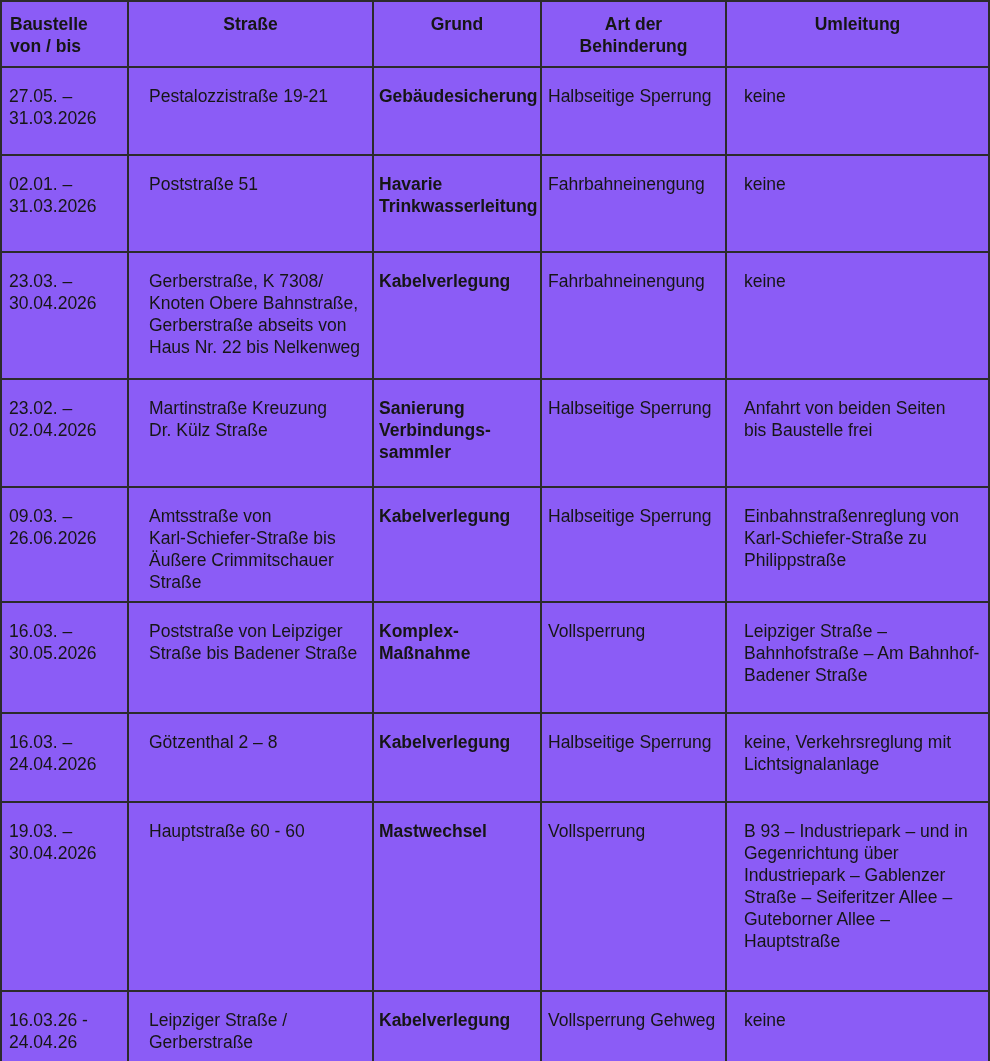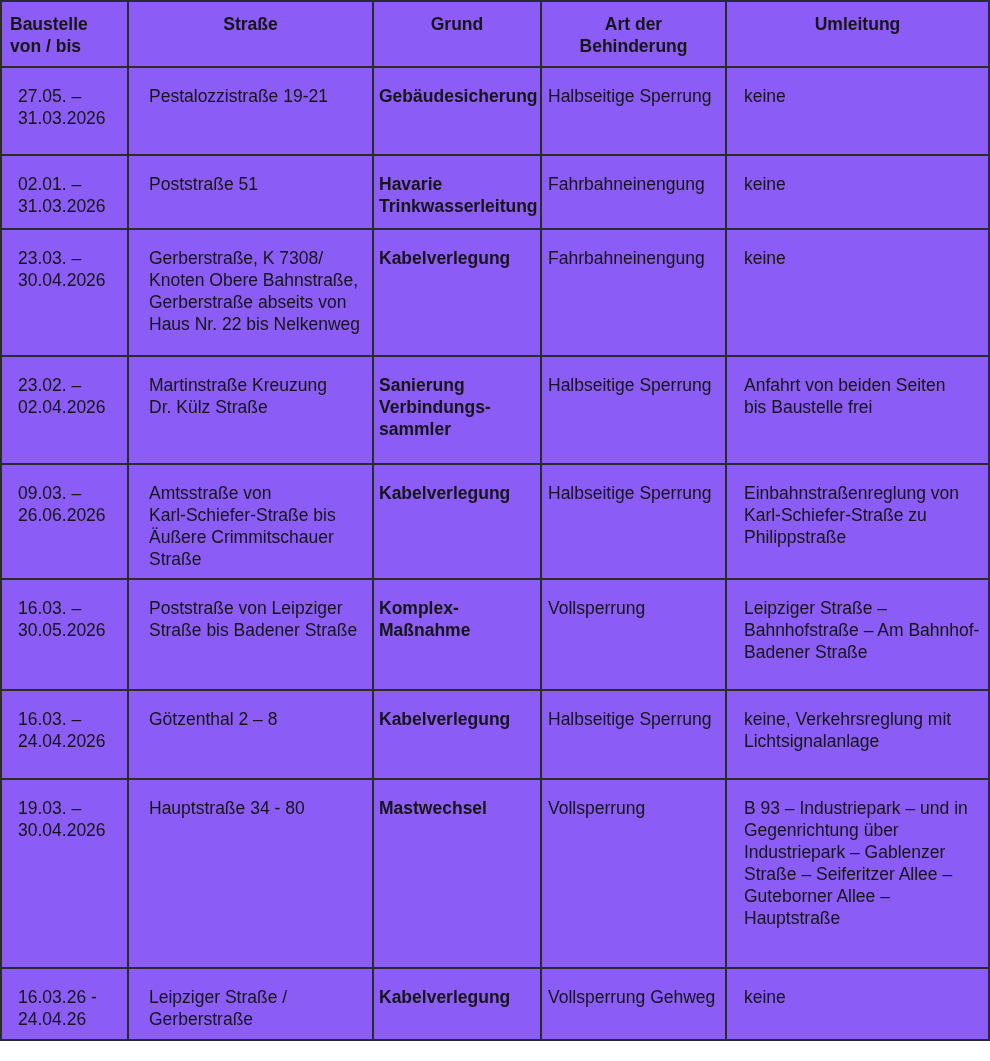--- a/index.html
+++ b/index.html
@@ -40,21 +40,21 @@
   }
   th.first {
     text-align: left;
     padding-left: 8px;
   }
   td {
     font-weight: normal;
     text-align: left;
     padding: 17px 3px 8px 7px;
   }
-  td.col-zeitraum { padding-left: 16px; }
+  td.col-zeitraum { padding-left: 7px; }
   td.col-strasse  { padding-left: 20px; }
   td.col-grund    { padding-left: 5px; font-weight: bold; }
   td.col-behinderung { padding-left: 6px; padding-right: 0; margin-top: 9px; }
   td.col-umleitung { padding-left: 17px; }
 </style>
 </head>
 <body>
 
 <table class="roadworks">
   <colgroup>
@@ -77,21 +77,21 @@
   </thead>
   <tbody>
     <tr style="height:88px">
       <td class="col-zeitraum">27.05. –
 31.03.2026</td>
       <td class="col-strasse">Pestalozzistraße 19-21</td>
       <td class="col-grund">Gebäudesicherung</td>
       <td class="col-behinderung">Halbseitige Sperrung</td>
       <td class="col-umleitung">keine</td>
     </tr>
-    <tr style="height:74px">
+    <tr style="height:97px">
       <td class="col-zeitraum">02.01. –
 31.03.2026</td>
       <td class="col-strasse">Poststraße 51</td>
       <td class="col-grund">Havarie
 Trinkwasserleitung</td>
       <td class="col-behinderung">Fahrbahneinengung</td>
       <td class="col-umleitung">keine</td>
     </tr>
     <tr style="height:127px">
       <td class="col-zeitraum">23.03. –
@@ -146,21 +146,21 @@
 24.04.2026</td>
       <td class="col-strasse">Götzenthal 2 – 8</td>
       <td class="col-grund">Kabelverlegung</td>
       <td class="col-behinderung">Halbseitige Sperrung</td>
       <td class="col-umleitung">keine, Verkehrsreglung mit
 Lichtsignalanlage</td>
     </tr>
     <tr style="height:189px">
       <td class="col-zeitraum">19.03. –
 30.04.2026</td>
-      <td class="col-strasse">Hauptstraße 34 - 80</td>
+      <td class="col-strasse">Hauptstraße 60 - 60</td>
       <td class="col-grund">Mastwechsel</td>
       <td class="col-behinderung">Vollsperrung</td>
       <td class="col-umleitung">B 93 – Industriepark – und in
 Gegenrichtung über
 Industriepark – Gablenzer
 Straße – Seiferitzer Allee –
 Guteborner Allee –
 Hauptstraße</td>
     </tr>
     <tr style="height:72px">

